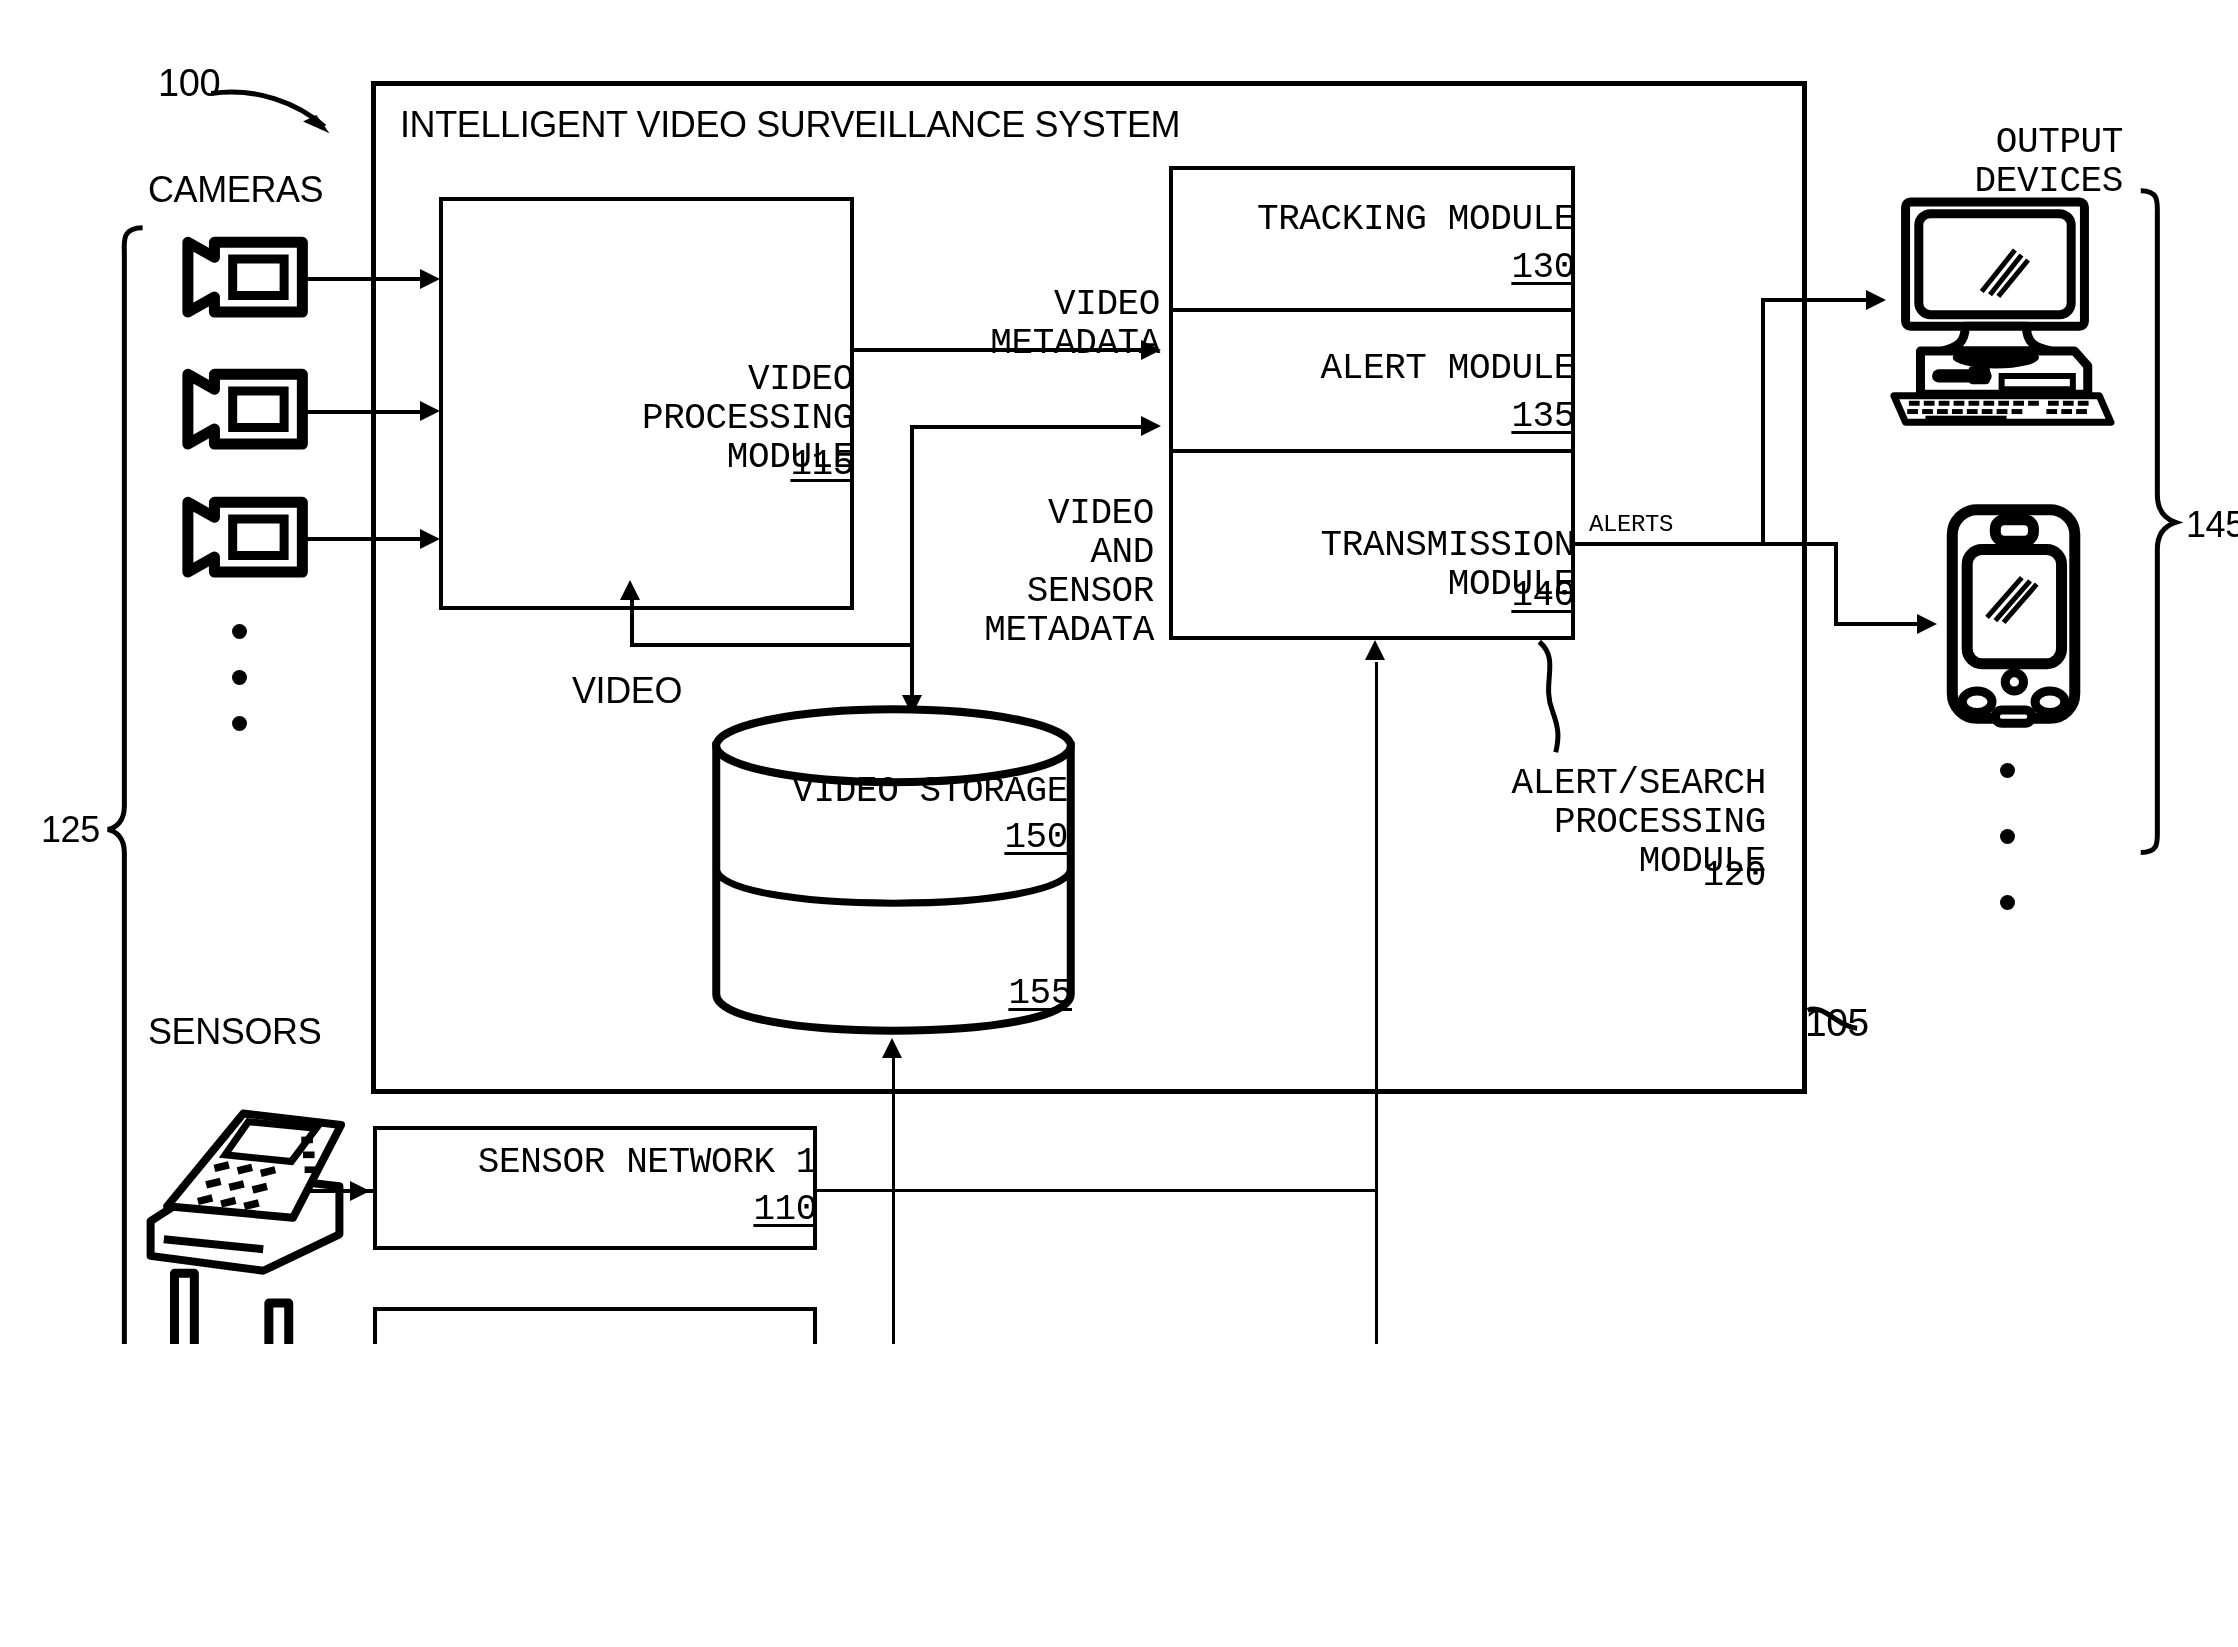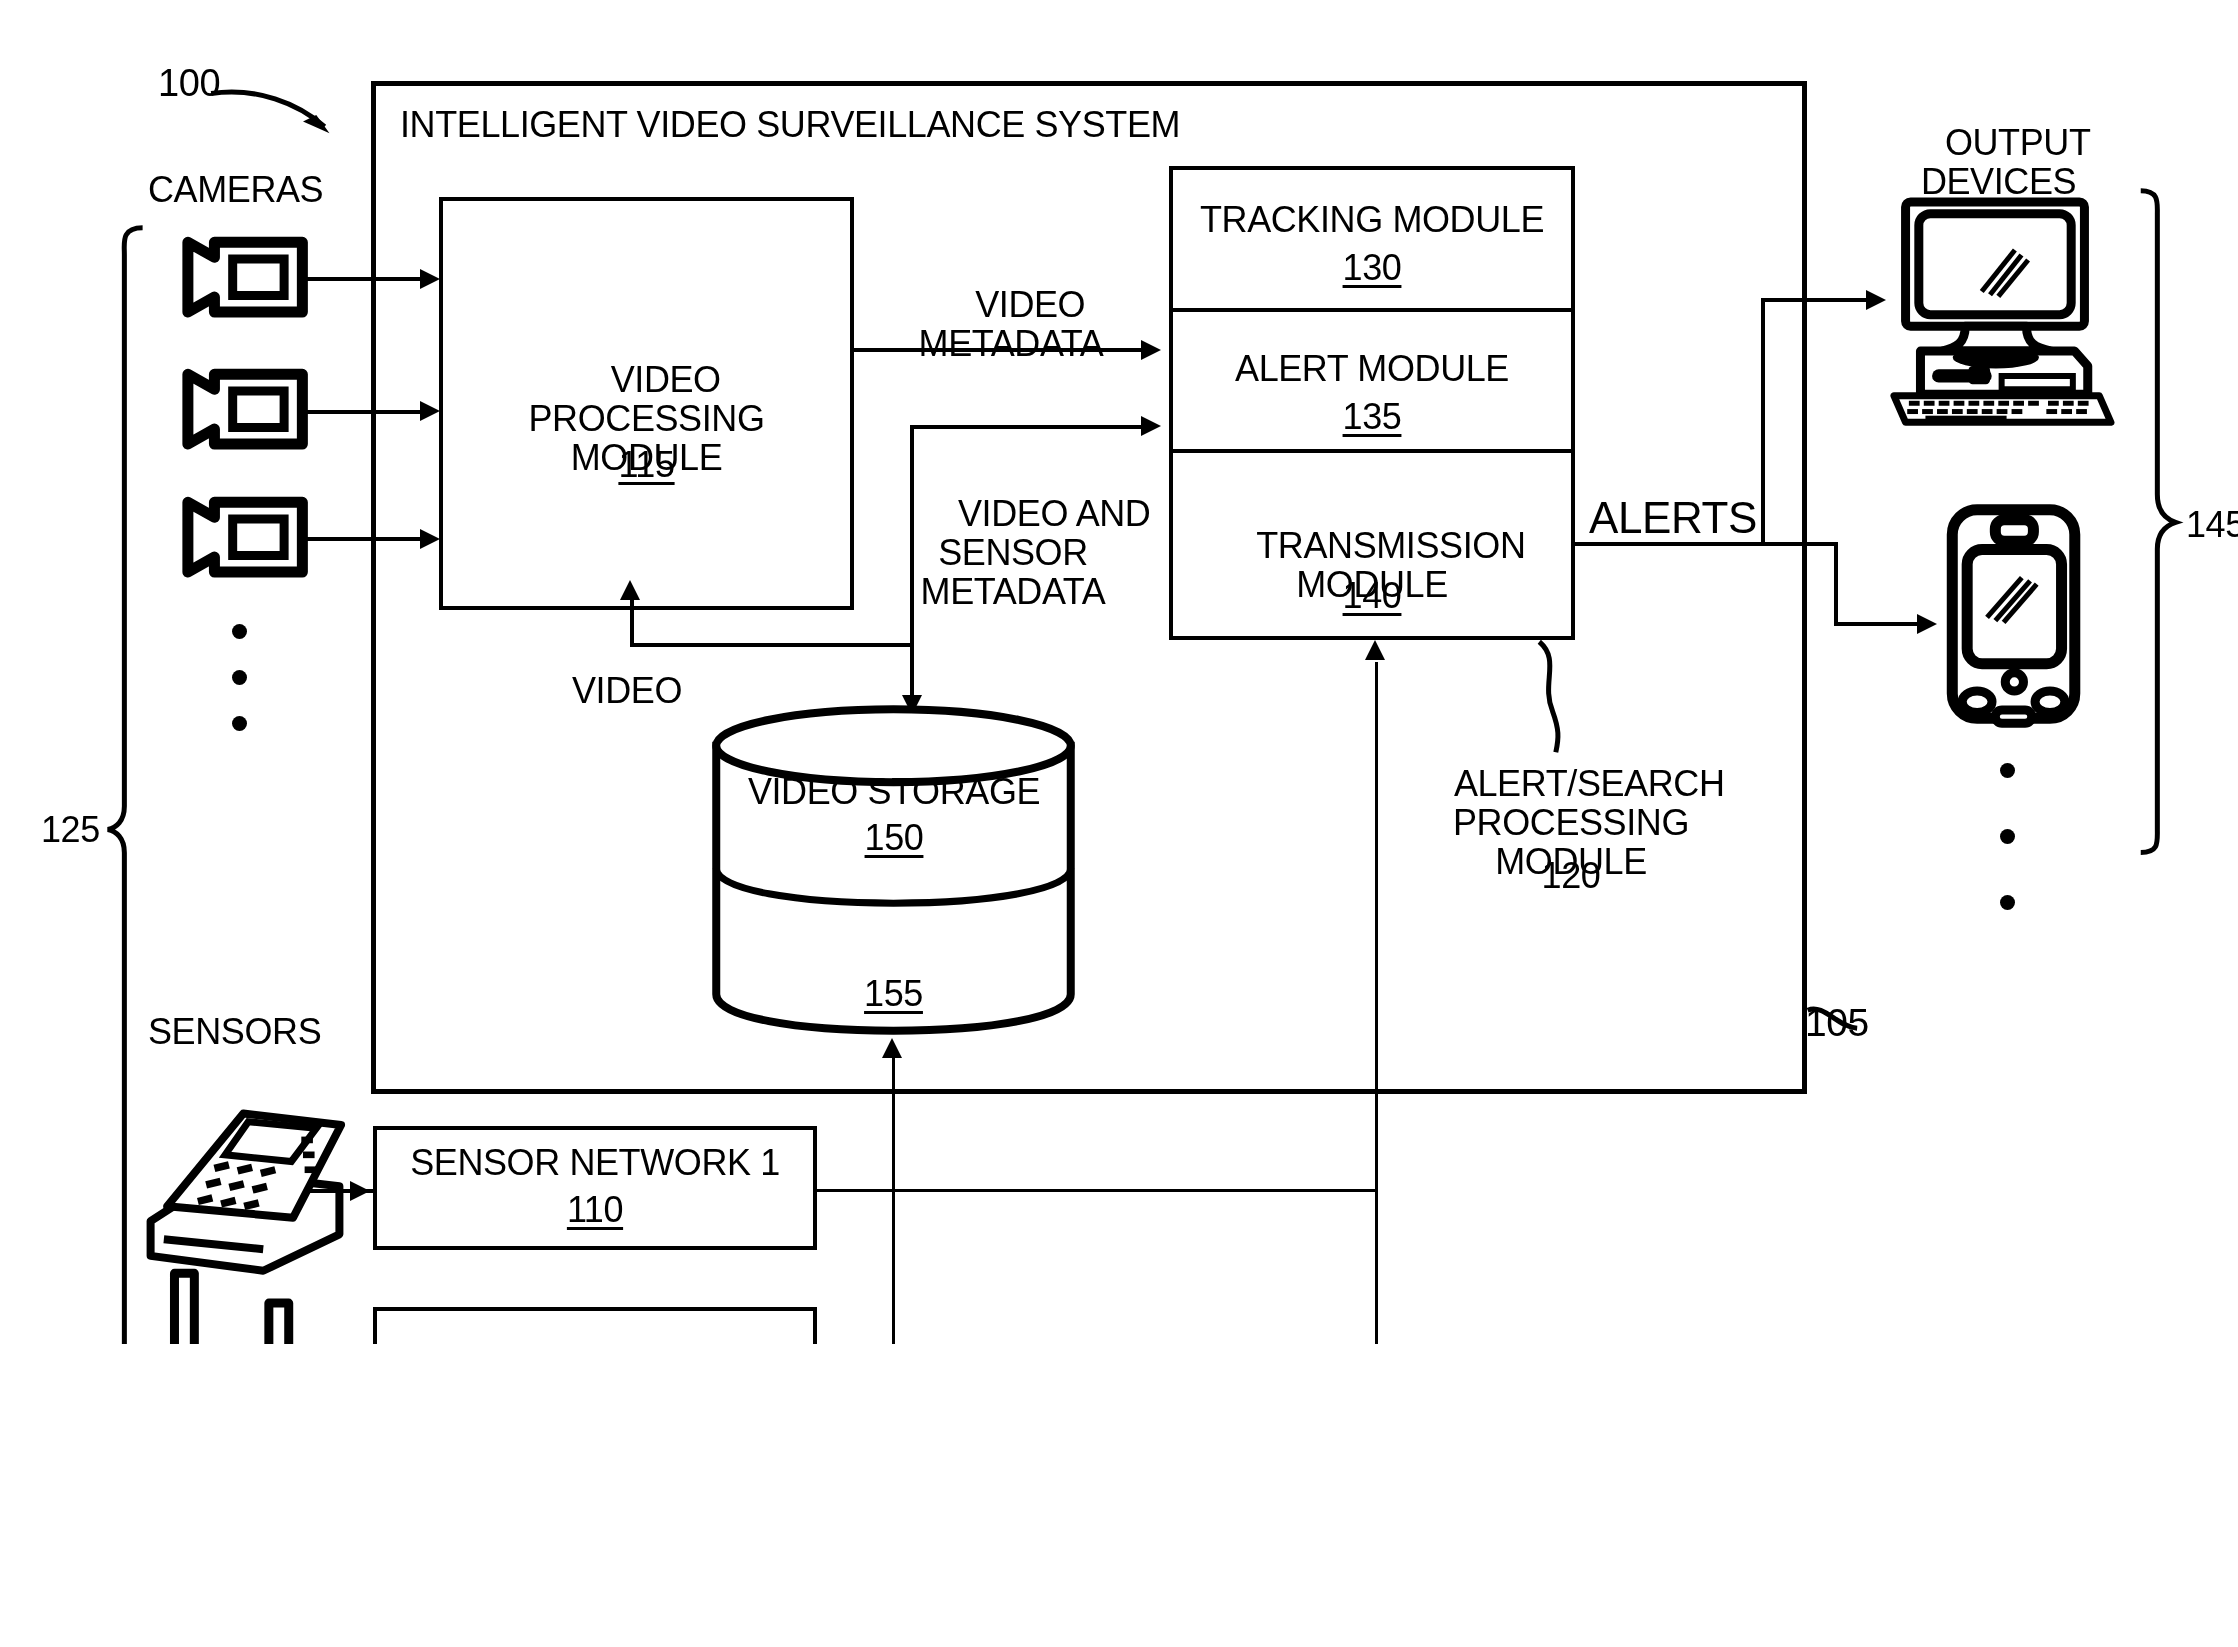--- a/index.html
+++ b/index.html
@@ -17,21 +17,21 @@
     overflow:hidden;
   }
   .txt{
     position:absolute;
     font-family:"Liberation Sans", sans-serif;
     color:#000;
     line-height:1.08;
     white-space:pre;
     letter-spacing:-0.4px;
   }
-  .ctr{text-align:center;}
+  .ctr{text-align:right;font-family:Liberation Mono, monospace;}
   .u{text-decoration:underline;text-underline-offset:5px;text-decoration-thickness:3.3px;}
 
   
   .box{
     position:absolute;
     border:4.1px solid #000;
     background:#fff;
     box-sizing:border-box;
   }
   .sysframe{
@@ -246,21 +246,21 @@
 
   <div class="h h-thin" style="left:814px;top:1368px;width:81px;"></div>
   <div class="v v-thin" style="left:892px;top:1189px;height:181px;"></div>
 
   <div class="h h-thin" style="left:892px;top:1368px;width:486px;"></div>
   <div class="v v-thin" style="left:1375px;top:662px;height:708px;"></div>
   <div class="arrow-u" style="left:1365px;top:640px;"></div>
 
   <div class="h h-thin" style="left:892px;top:1189px;width:486px;"></div>
 
-  <div class="txt" style="left:1589px;top:494px;font-size:44px;">ALERTS</div>
+  <div class="txt" style="left:1589px;top:512px;font-size:24px;font-family:Liberation Mono, monospace;">ALERTS</div>
 
   <div class="h" style="left:1572px;top:542px;width:265px;"></div>
 
   <div class="v" style="left:1761px;top:298px;height:247px;"></div>
   <div class="h" style="left:1761px;top:298px;width:113px;"></div>
   <div class="arrow-r" style="left:1866px;top:290px;"></div>
 
   <div class="v" style="left:1834px;top:542px;height:83px;"></div>
   <div class="h" style="left:1834px;top:622px;width:91px;"></div>
   <div class="arrow-r" style="left:1917px;top:614px;"></div>

